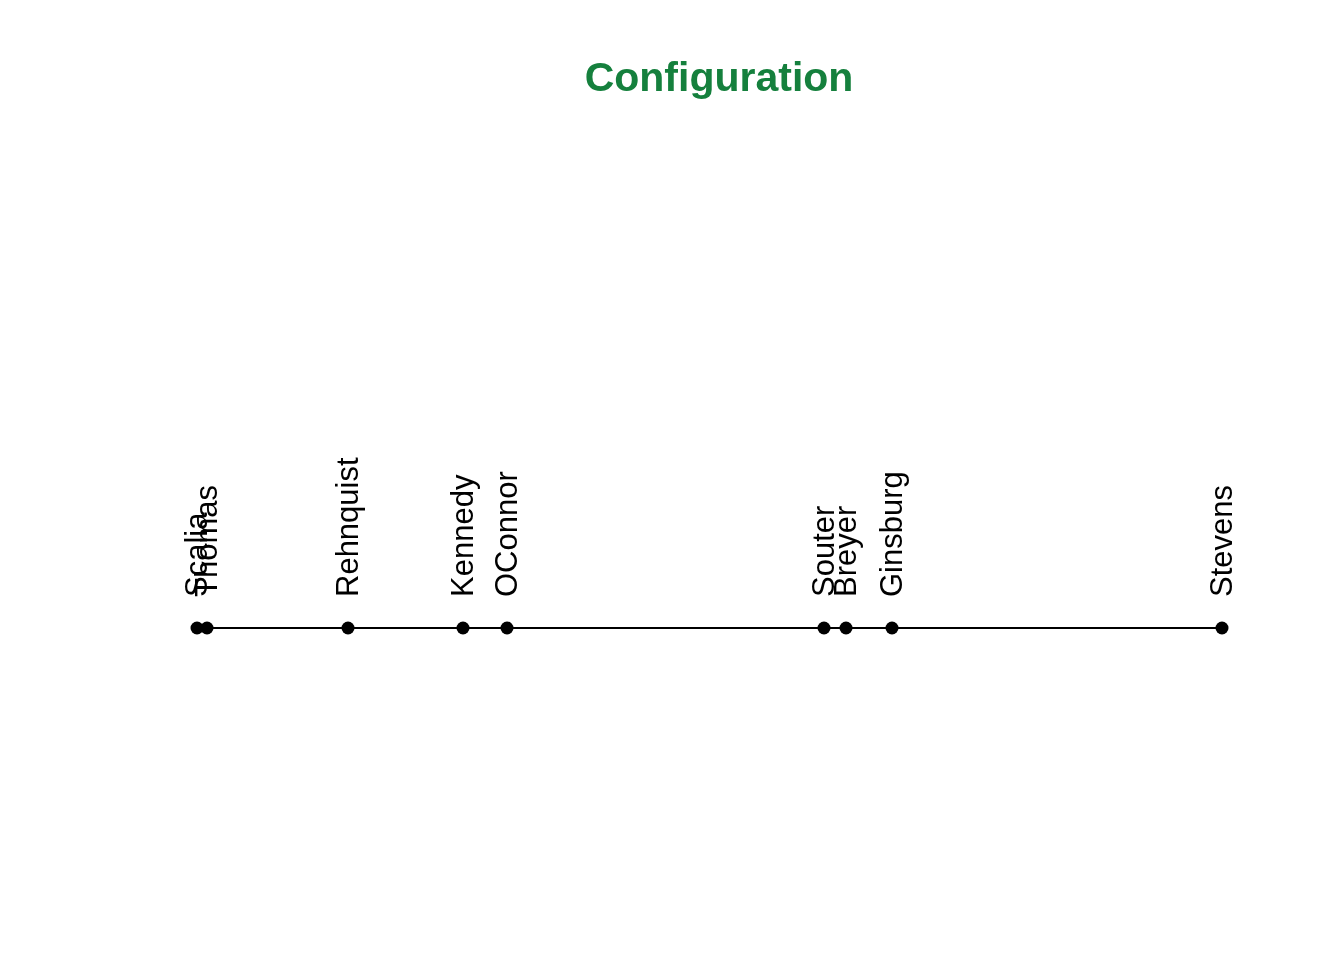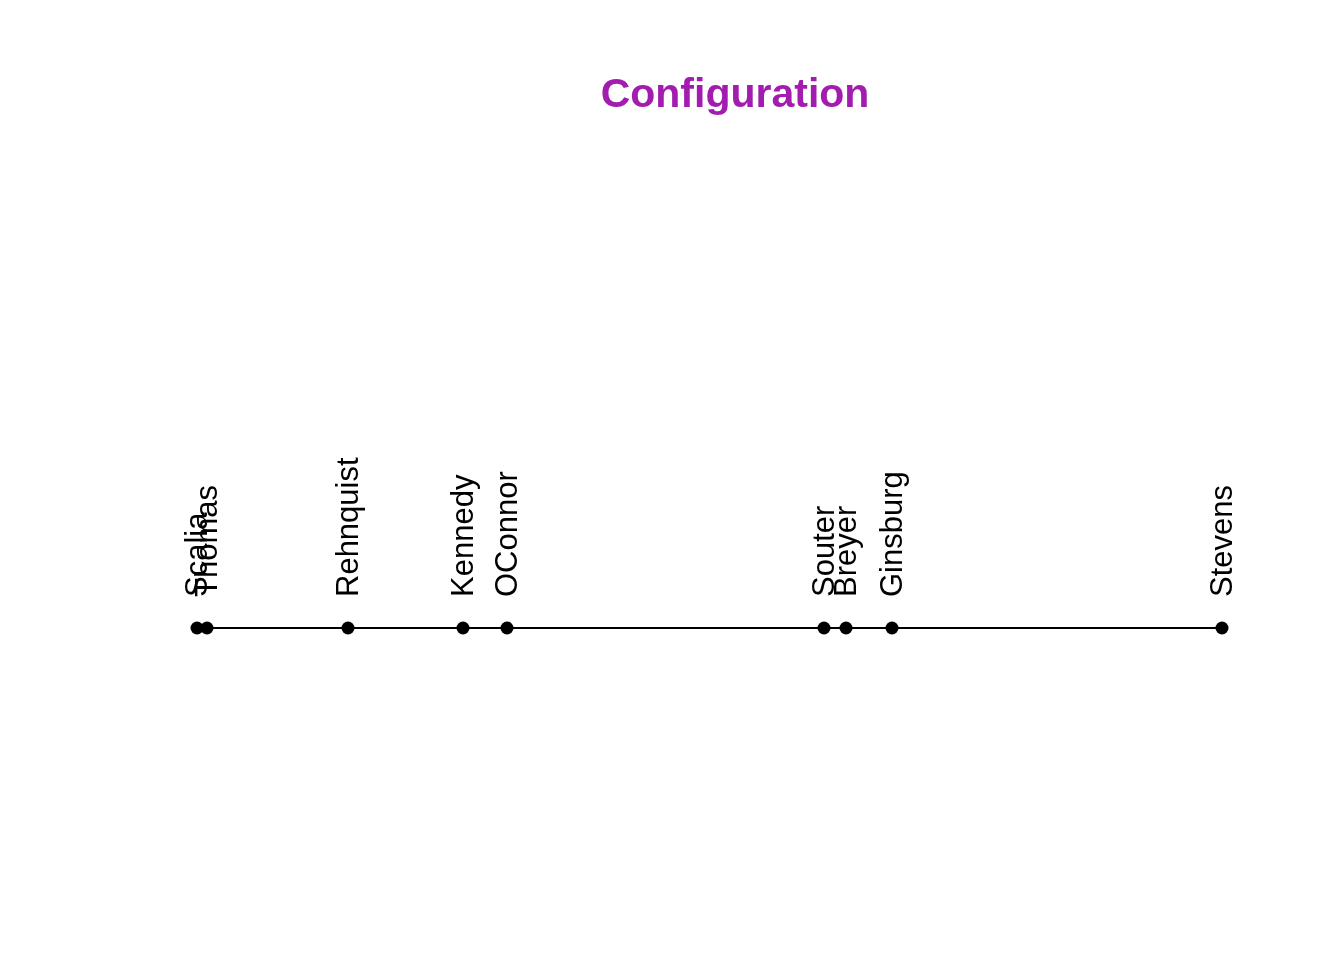--- a/index.html
+++ b/index.html
@@ -12,23 +12,23 @@
     font-family: "Liberation Sans", sans-serif;
     color: #000000;
   }
   .title {
     position: absolute;
     left: 719px;
     top: 54px;
     transform: translateX(-50%);
     font-size: 41px;
     font-weight: bold;
-    margin: 16px;
+    margin: 0;
     white-space: nowrap;
-    color: #a21caf;
+    color: #15803d;
   }
   .cfg-line {
     position: absolute;
     height: 2px;
     background: #000000;
   }
   .dot {
     position: absolute;
     background: #000000;
     border-radius: 50%;

